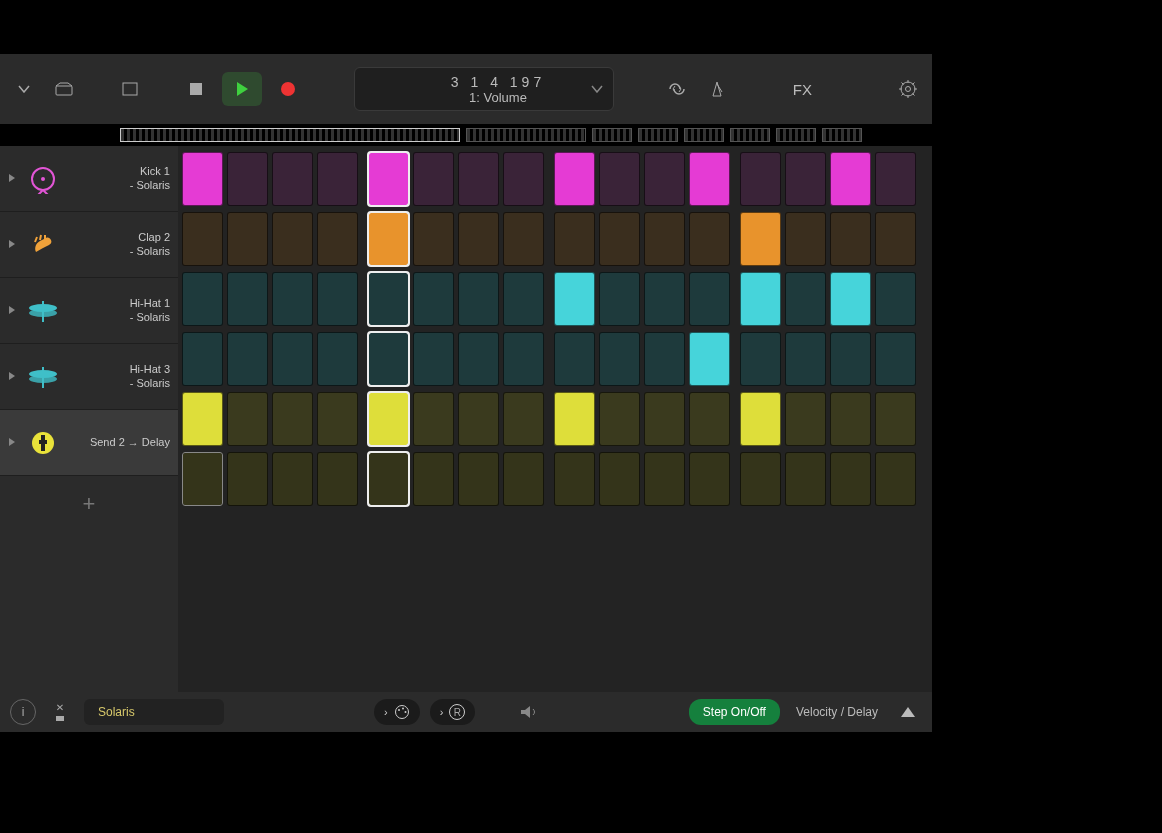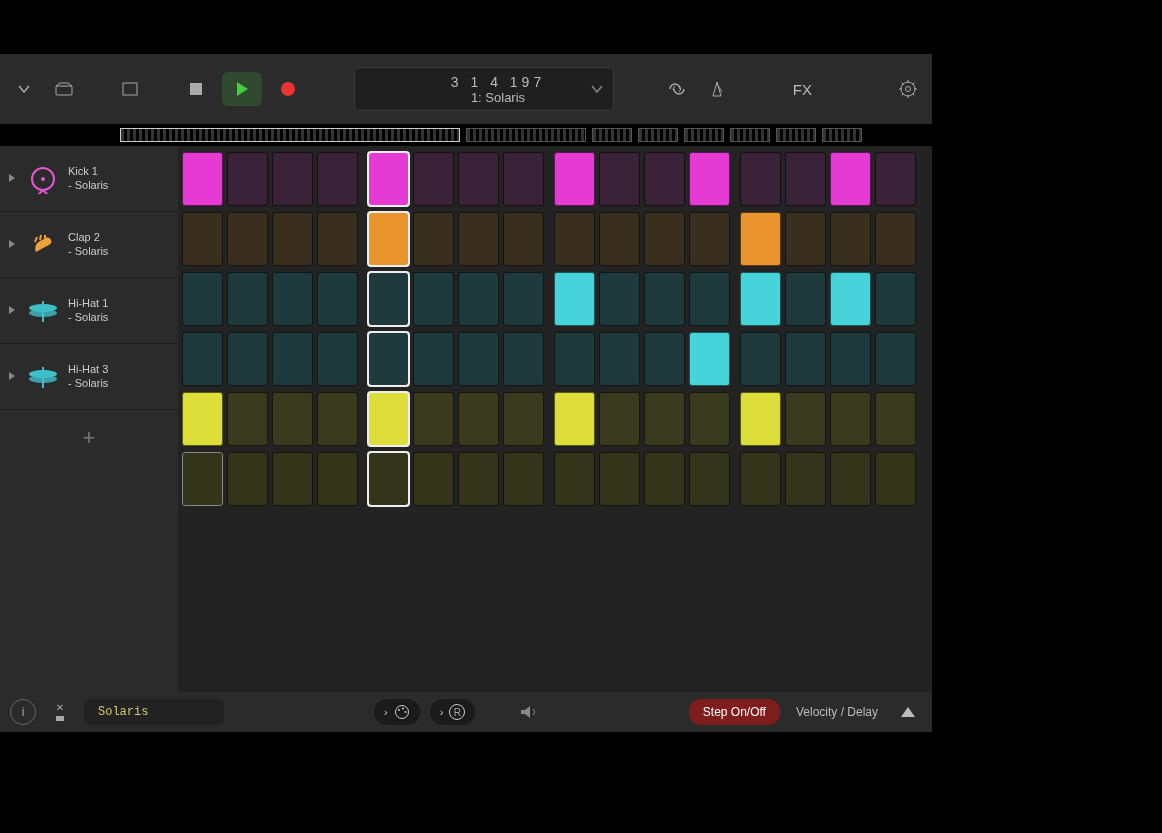--- a/index.html
+++ b/index.html
@@ -63,42 +63,42 @@
   .tracklist{
     width:178px; background:#2b2b2b; display:flex; flex-direction:column;
   }
   .track{
     height:66px; border-bottom:1px solid #1e1e1e; display:flex; align-items:center;
     padding:0 8px; gap:8px; font-size:11px; color:#ccc;
   }
   .track.sel{ background:#3a3a3a;}
   .track .disclose{ width:10px; color:#888;}
   .track .icon-slot{ width:34px; height:34px; border-radius:50%; display:flex;align-items:center;justify-content:center;}
-  .track .lbl{ flex:1; line-height:1.2;}
+  .track .lbl{ flex:1; text-align:right; line-height:1.2;}
   .addrow{ height:56px; display:flex; align-items:center; justify-content:center; color:#777; font-size:22px;}
 
   
   .gridwrap{ flex:1; overflow:auto; padding:6px 4px; background:#232323; position:relative;}
   .row{ display:flex; gap:4px; margin-bottom:6px;}
   .group{ display:flex; gap:4px; margin-right:6px;}
   .cell{
     width:41px; height:54px; border-radius:3px; border:1px solid rgba(0,0,0,.6);
     position:relative;
   }
   .cell.playcol{ outline:2px solid #eee; outline-offset:-1px; border-color:#eee;}
 
   
   .footer{
     height:40px; background:#2b2b2b; display:flex; align-items:center; gap:10px;
     padding:0 10px;
   }
   .round{ width:26px;height:26px;border-radius:50%;border:1px solid #666;display:flex;align-items:center;justify-content:center;color:#aaa;font-size:12px;}
-  .pill{ background:#222; border-radius:6px; height:26px; display:flex;align-items:center;padding:0 14px;color:#d8c96b;font-size:12px;width:140px;font-family:Liberation Mono, monospace;}
+  .pill{ background:#222; border-radius:6px; height:26px; display:flex;align-items:center;padding:0 14px;color:#d8c96b;font-size:12px;width:140px;}
   .pill-dark{ background:#1b1b1b; border-radius:14px; height:26px; padding:0 10px; display:flex;align-items:center;gap:6px;color:#ccc;font-size:11px;}
-  .btn-blue{ background:#7f1d1d; color:#fff; border-radius:12px; height:26px; padding:0 14px; display:flex;align-items:center;font-size:12px;}
+  .btn-blue{ background:#15803d; color:#fff; border-radius:12px; height:26px; padding:0 14px; display:flex;align-items:center;font-size:12px;}
   .footer .plain{ color:#bbb; font-size:12px; padding:0 6px;}
   .tri-up{ width:0;height:0;border-left:7px solid transparent;border-right:7px solid transparent;border-bottom:10px solid #bbb;}
 
   
   .rbracket{ position:absolute; border:1px solid #000; border-left:none; width:12px;}
 </style>
 </head>
 <body>
 
 <div class="callout-v" style="left:98px; top:0; height:54px;"></div>
@@ -138,21 +138,21 @@
       <svg width="14" height="16">
           <path d="M2 1 L13 8 L2 15 Z" fill="#3fd13f"></path>
         </svg>
     </div>
     <div class="tbtn rec">
         <div class="dot"></div>
       </div>
 
     <div class="lcd">
       <div class="pos">3  1  4  197</div>
-      <div class="name">1: Solaris</div>
+      <div class="name">1: Volume</div>
       <div class="chev">
         <svg width="12" height="8">
             <path d="M1 1 L6 7 L11 1" fill="none" stroke="#888" stroke-width="1.5"></path>
           </svg>
       </div>
     </div>
 
     <div class="spacer"></div>
     <div class="tbtn">
       <svg width="20" height="14">
@@ -253,20 +253,35 @@
     </span>
     <span class="icon-slot">
             <svg width="34" height="26">
               <ellipse cx="17" cy="10" rx="14" ry="4" fill="#3fbfc8"></ellipse>
               <ellipse cx="17" cy="15" rx="14" ry="4" fill="#3fbfc8" opacity=".8"></ellipse>
               <line x1="17" y1="3" x2="17" y2="24" stroke="#3fbfc8" stroke-width="2"></line>
             </svg>
           </span>
     <span class="lbl">Hi-Hat 3<br>- Solaris</span>
         </div>
+        <div class="track sel">
+    <span class="disclose">
+      <svg width="8" height="10">
+              <path d="M1 1 L7 5 L1 9 Z" fill="#888"></path>
+            </svg>
+    </span>
+    <span class="icon-slot">
+            <svg width="26" height="26">
+              <circle cx="13" cy="13" r="11" fill="#e9e23a"></circle>
+              <rect x="11" y="5" width="4" height="16" fill="#222"></rect>
+              <rect x="9" y="10" width="8" height="4" fill="#222"></rect>
+            </svg>
+          </span>
+    <span class="lbl">Send 2 → Delay</span>
+        </div>
         <div class="addrow">+</div>
       </div>
     <div class="gridwrap" id="grid">
         <div class="row">
           <div class="group">
             <div class="cell" style="background: rgb(229, 59, 212);"></div>
             <div class="cell" style="background: rgb(58, 35, 56);"></div>
             <div class="cell" style="background: rgb(58, 35, 56);"></div>
             <div class="cell" style="background: rgb(58, 35, 56);"></div>
           </div>

